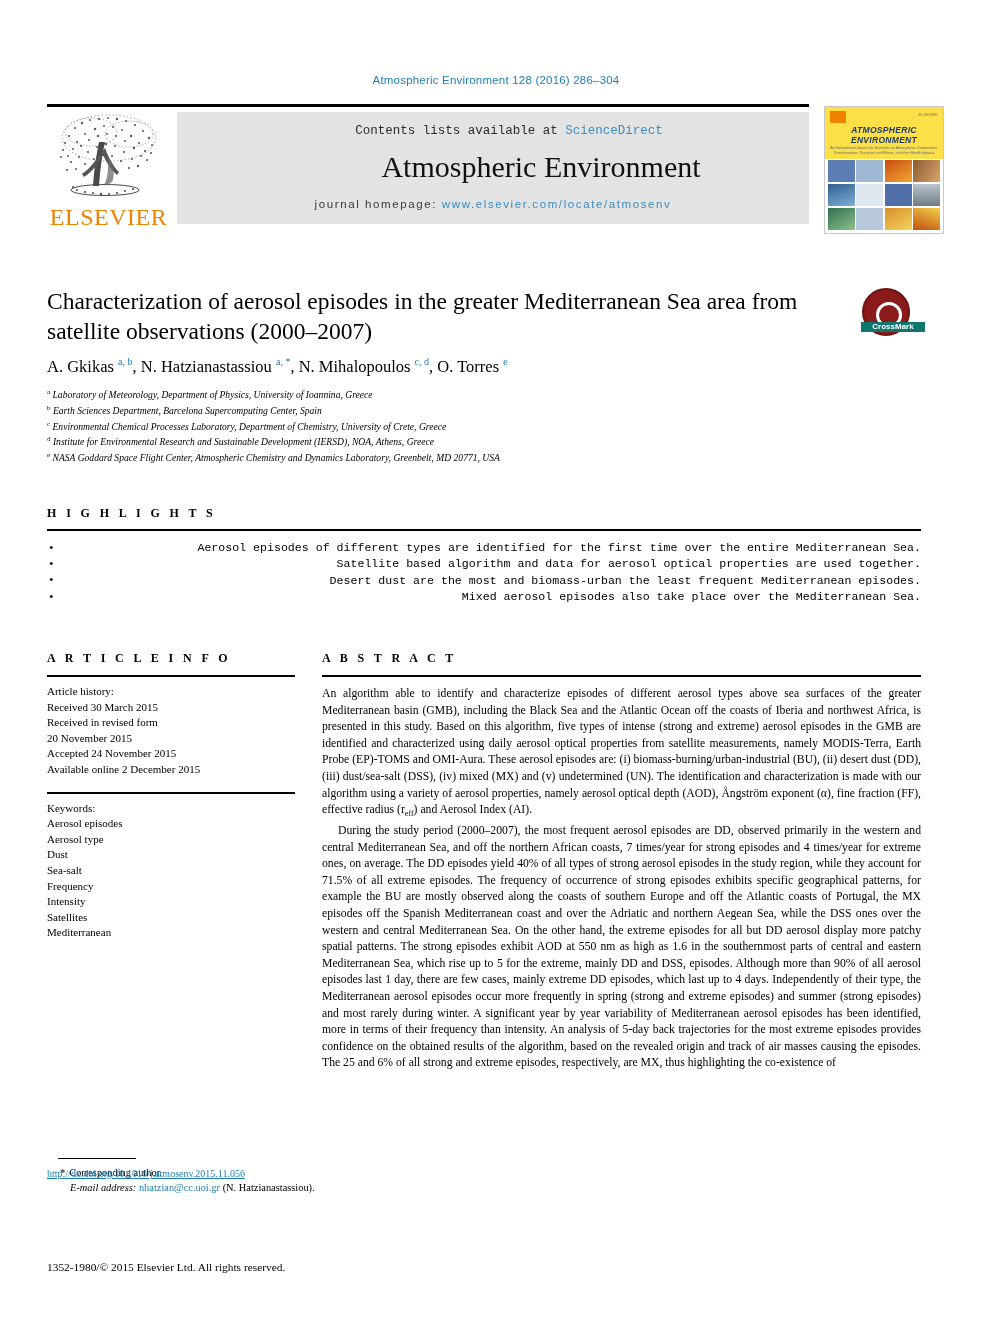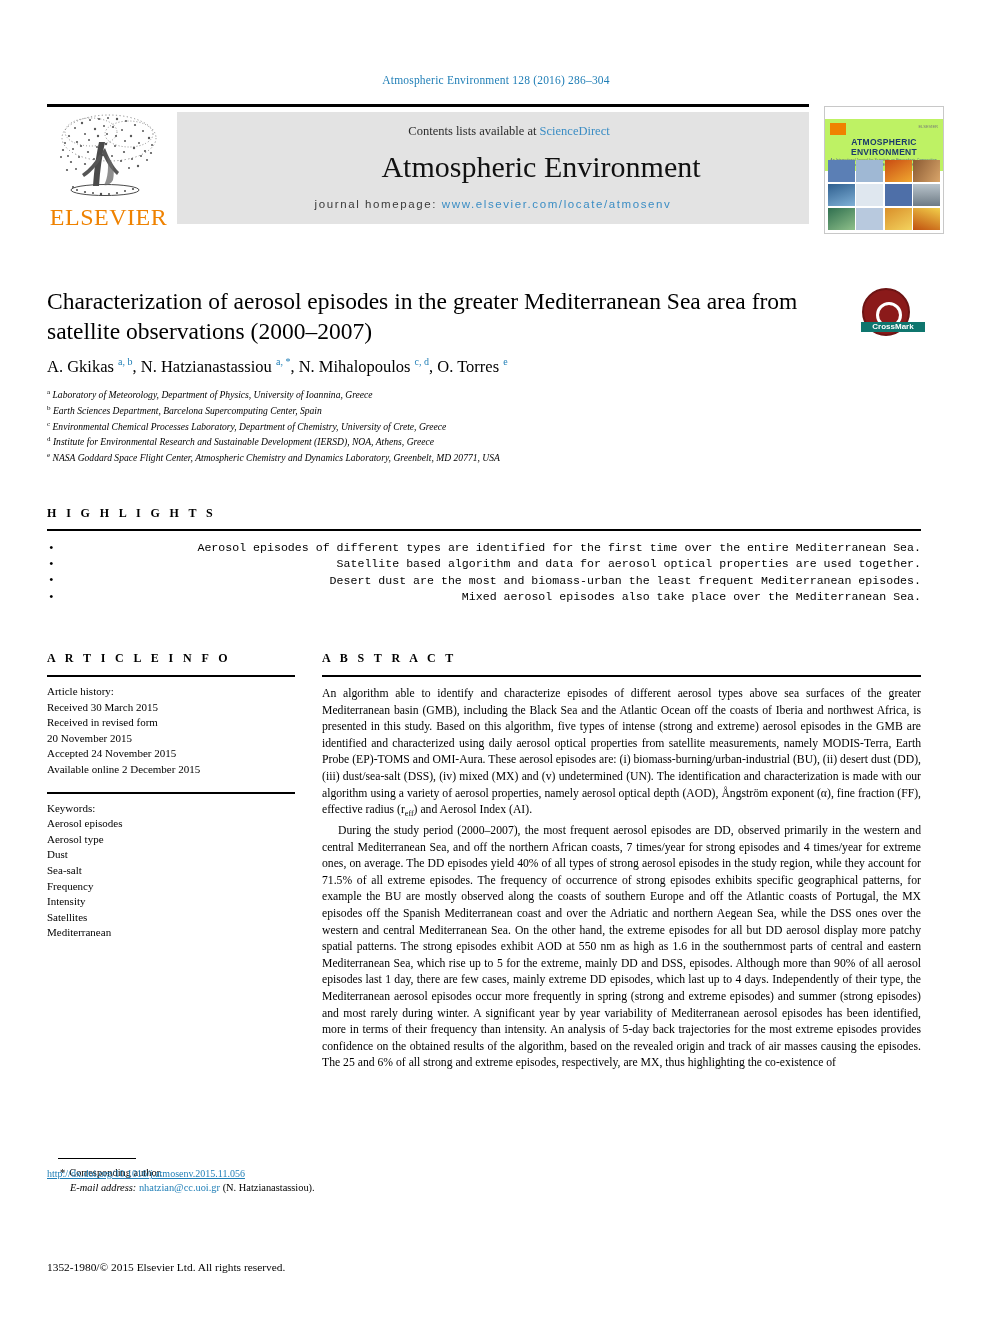--- a/index.html
+++ b/index.html
@@ -23,21 +23,21 @@
   }
 
   
   .runhead {
     position: absolute;
     left: 0; top: 74px;
     width: 992px;
     text-align: center;
     font-size: 11.5px;
     color: #1f7eb6;
-    font-family: Liberation Serif, serif;
+    font-family: Liberation Sans, sans-serif;
     letter-spacing: 0.2px;
   }
 
   
   .masthead {
     position: absolute;
     left: 47px; top: 104px;
     width: 898px;
     height: 128px;
   }
@@ -75,21 +75,21 @@
     left: 130px; top: 8px;
     width: 632px;
     height: 112px;
     background: #e3e3e3;
   }
   .contents-line {
     position: absolute;
     left: 0; top: 12px;
     width: 664px;
     text-align: center;
-    font-family: Liberation Serif, serif;
+    font-family: Liberation Mono, monospace;
     font-size: 12.5px;
     color: #2b2b2b;
   }
   .contents-line .sd {
     color: #3b8dc4;
   }
   .journal-name {
     position: absolute;
     left: 0; top: 38px;
     width: 728px;
@@ -117,23 +117,24 @@
     position: absolute;
     left: 824px; top: 106px;
     width: 118px;
     height: 126px;
     border: 1px solid #c8c8c8;
     background: #ffffff;
     overflow: hidden;
   }
   .cover-top {
     position: absolute;
-    left: 0; top: 12px;
+    left: 0; top: 0;
     width: 118px; height: 52px;
-    background: #bef264;
+    background: #fde047;
+    font-style: italic;
   }
   .cover-elsevier {
     position: absolute;
     left: 5px; top: 4px;
     width: 16px; height: 12px;
     background: #ef8200;
   }
   .cover-brand {
     position: absolute;
     right: 5px; top: 5px;

